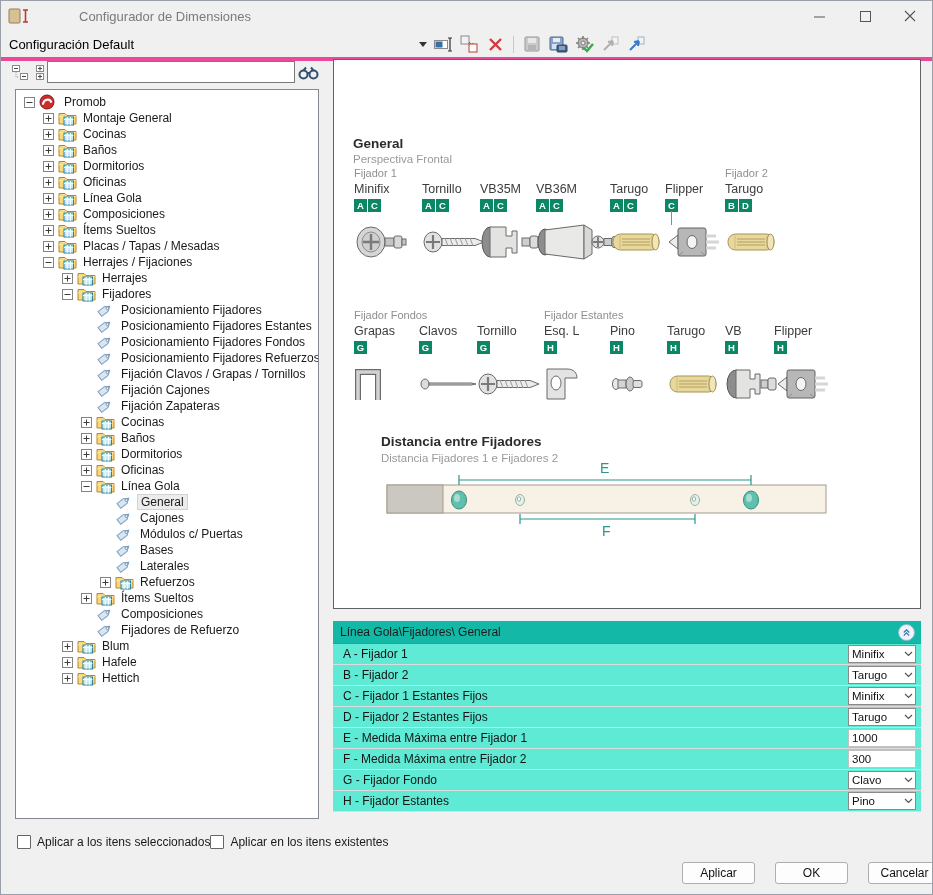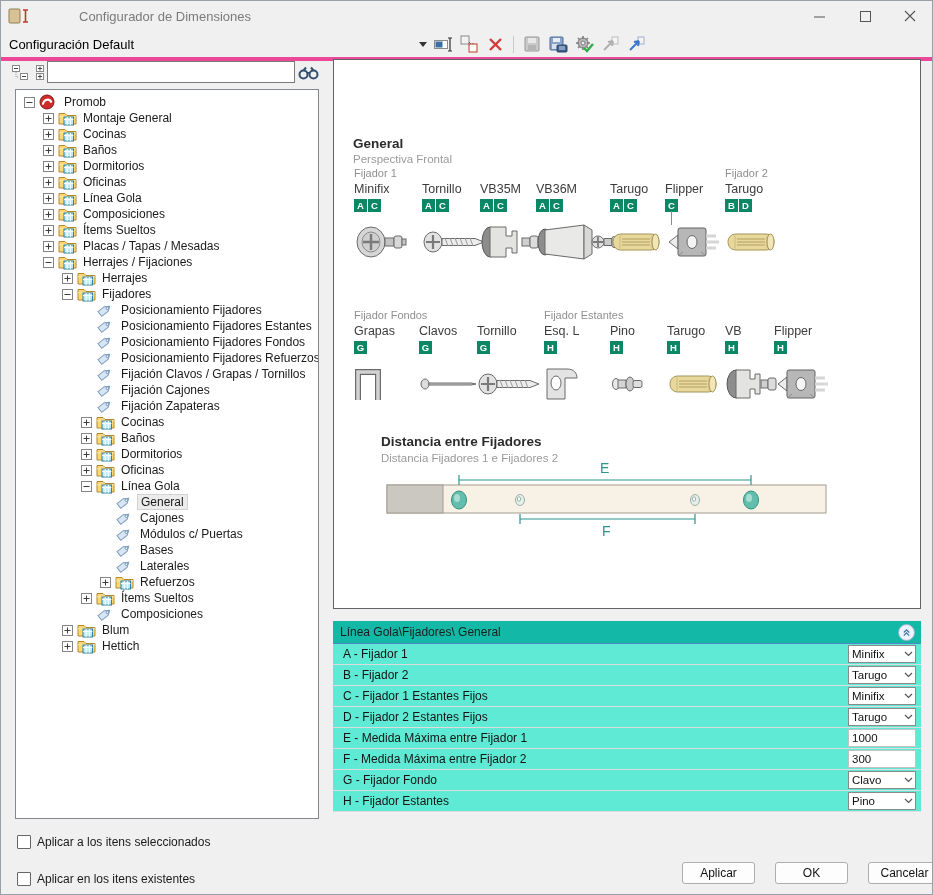--- a/index.html
+++ b/index.html
@@ -57,21 +57,21 @@
   .phdr{position:relative;height:22px;background:#14b8a6;border-bottom:1px solid #4f86c6;display:flex;align-items:center;}
   .phdr-label{margin-left:7px;font-size:12px;color:#1c1c1c;}
   .pchev{position:absolute;right:6px;top:3px;width:15px;height:15px;border:1px solid #9ab0cc;border-radius:50%;background:#eef4fb;display:flex;align-items:center;justify-content:center;}
   .prow{height:20px;background:#5eead4;border-bottom:1px solid #dcdcdc;position:relative;display:flex;align-items:center;}
   .plabel{margin-left:10px;font-size:12px;color:#141414;}
   .pctrl{position:absolute;right:5px;top:1px;width:66px;height:16px;background:#fff;border:1px solid #8a8a8a;display:flex;align-items:center;}
   .pctrl.inp{border:1px solid #c2c2c2;}
   .pvalue{margin-left:3px;font-size:11.5px;color:#111;flex:1;white-space:nowrap;overflow:hidden;}
   .pchv{margin-right:2px;display:flex;}
   
-  .cbcol{position:absolute;left:16px;top:834px;display:flex;flex-direction:column;gap:24px;}
+  .cbcol{position:absolute;left:16px;top:834px;display:flex;gap:0;}
   .cbrow{display:flex;align-items:center;height:13px;}
   .cbbox{width:12px;height:12px;background:#fff;border:1px solid #666;border-radius:1px;flex:none;}
   .cblabel{margin-left:6px;font-size:12px;color:#1a1a1a;}
   .btnrow{position:absolute;left:681px;top:861px;display:flex;gap:20px;}
   .btn{width:73px;height:22px;background:#fdfdfd;border:1px solid #aeaeae;border-radius:3px;font-size:12px;color:#111;display:flex;align-items:center;justify-content:center;font-family:"Liberation Sans",sans-serif;}
 </style>
 </head>
 <body>
 
 <div class="titlebar">
@@ -681,36 +681,65 @@
       <span class="ticon">
         <svg width="18" height="16" viewBox="0 0 18 16">
           <g transform="rotate(-38 9 8)">
             <path d="M2.5 5 h8 l4.5 3 -4.5 3 h-8 z" fill="#d8e6f4" stroke="#7a9cbd"></path>
             <circle cx="12" cy="8" r="1.3" fill="#fff" stroke="#7a9cbd"></circle>
           </g>
         </svg>
       </span>
       <span class="tlabel">Composiciones</span>
     </div>
+    <div class="tree-row" style="padding-left: 65px;">
+      <span class="tglsp"></span>
+      <span class="ticon">
+        <svg width="18" height="16" viewBox="0 0 18 16">
+          <g transform="rotate(-38 9 8)">
+            <path d="M2.5 5 h8 l4.5 3 -4.5 3 h-8 z" fill="#d8e6f4" stroke="#7a9cbd"></path>
+            <circle cx="12" cy="8" r="1.3" fill="#fff" stroke="#7a9cbd"></circle>
+          </g>
+        </svg>
+      </span>
+      <span class="tlabel">Fijadores de Refuerzo</span>
+    </div>
     <div class="tree-row" style="padding-left: 46px;">
       <span class="tgl">
         <svg width="11" height="11" viewBox="0 0 11 11">
           <rect x="0.5" y="0.5" width="10" height="10" fill="#fff" stroke="#848484"></rect>
           <path d="M2.5 5.5 h6 M5.5 2.5 v6" stroke="#3c3c3c"></path>
         </svg>
       </span>
       <span class="ticon">
         <svg width="19" height="16" viewBox="0 0 19 16">
           <path d="M1 14 V3.5 h6 l2 2 h9 V14 z" fill="#fbd977" stroke="#b8872c"></path>
           <path d="M1 6.8 h17" stroke="#fde8ad"></path>
           <rect x="6" y="7" width="9.5" height="8" fill="#c2ecf5" stroke="#2d7f9d"></rect>
           <path d="M6 9.6 h9.5 M9.2 7 v8 M12.4 7 v8" stroke="#fff"></path>
         </svg>
       </span>
       <span class="tlabel">Blum</span>
+    </div>
+    <div class="tree-row" style="padding-left: 46px;">
+      <span class="tgl">
+        <svg width="11" height="11" viewBox="0 0 11 11">
+          <rect x="0.5" y="0.5" width="10" height="10" fill="#fff" stroke="#848484"></rect>
+          <path d="M2.5 5.5 h6 M5.5 2.5 v6" stroke="#3c3c3c"></path>
+        </svg>
+      </span>
+      <span class="ticon">
+        <svg width="19" height="16" viewBox="0 0 19 16">
+          <path d="M1 14 V3.5 h6 l2 2 h9 V14 z" fill="#fbd977" stroke="#b8872c"></path>
+          <path d="M1 6.8 h17" stroke="#fde8ad"></path>
+          <rect x="6" y="7" width="9.5" height="8" fill="#c2ecf5" stroke="#2d7f9d"></rect>
+          <path d="M6 9.6 h9.5 M9.2 7 v8 M12.4 7 v8" stroke="#fff"></path>
+        </svg>
+      </span>
+      <span class="tlabel">Hafele</span>
     </div>
     <div class="tree-row" style="padding-left: 46px;">
       <span class="tgl">
         <svg width="11" height="11" viewBox="0 0 11 11">
           <rect x="0.5" y="0.5" width="10" height="10" fill="#fff" stroke="#848484"></rect>
           <path d="M2.5 5.5 h6 M5.5 2.5 v6" stroke="#3c3c3c"></path>
         </svg>
       </span>
       <span class="ticon">
         <svg width="19" height="16" viewBox="0 0 19 16">

